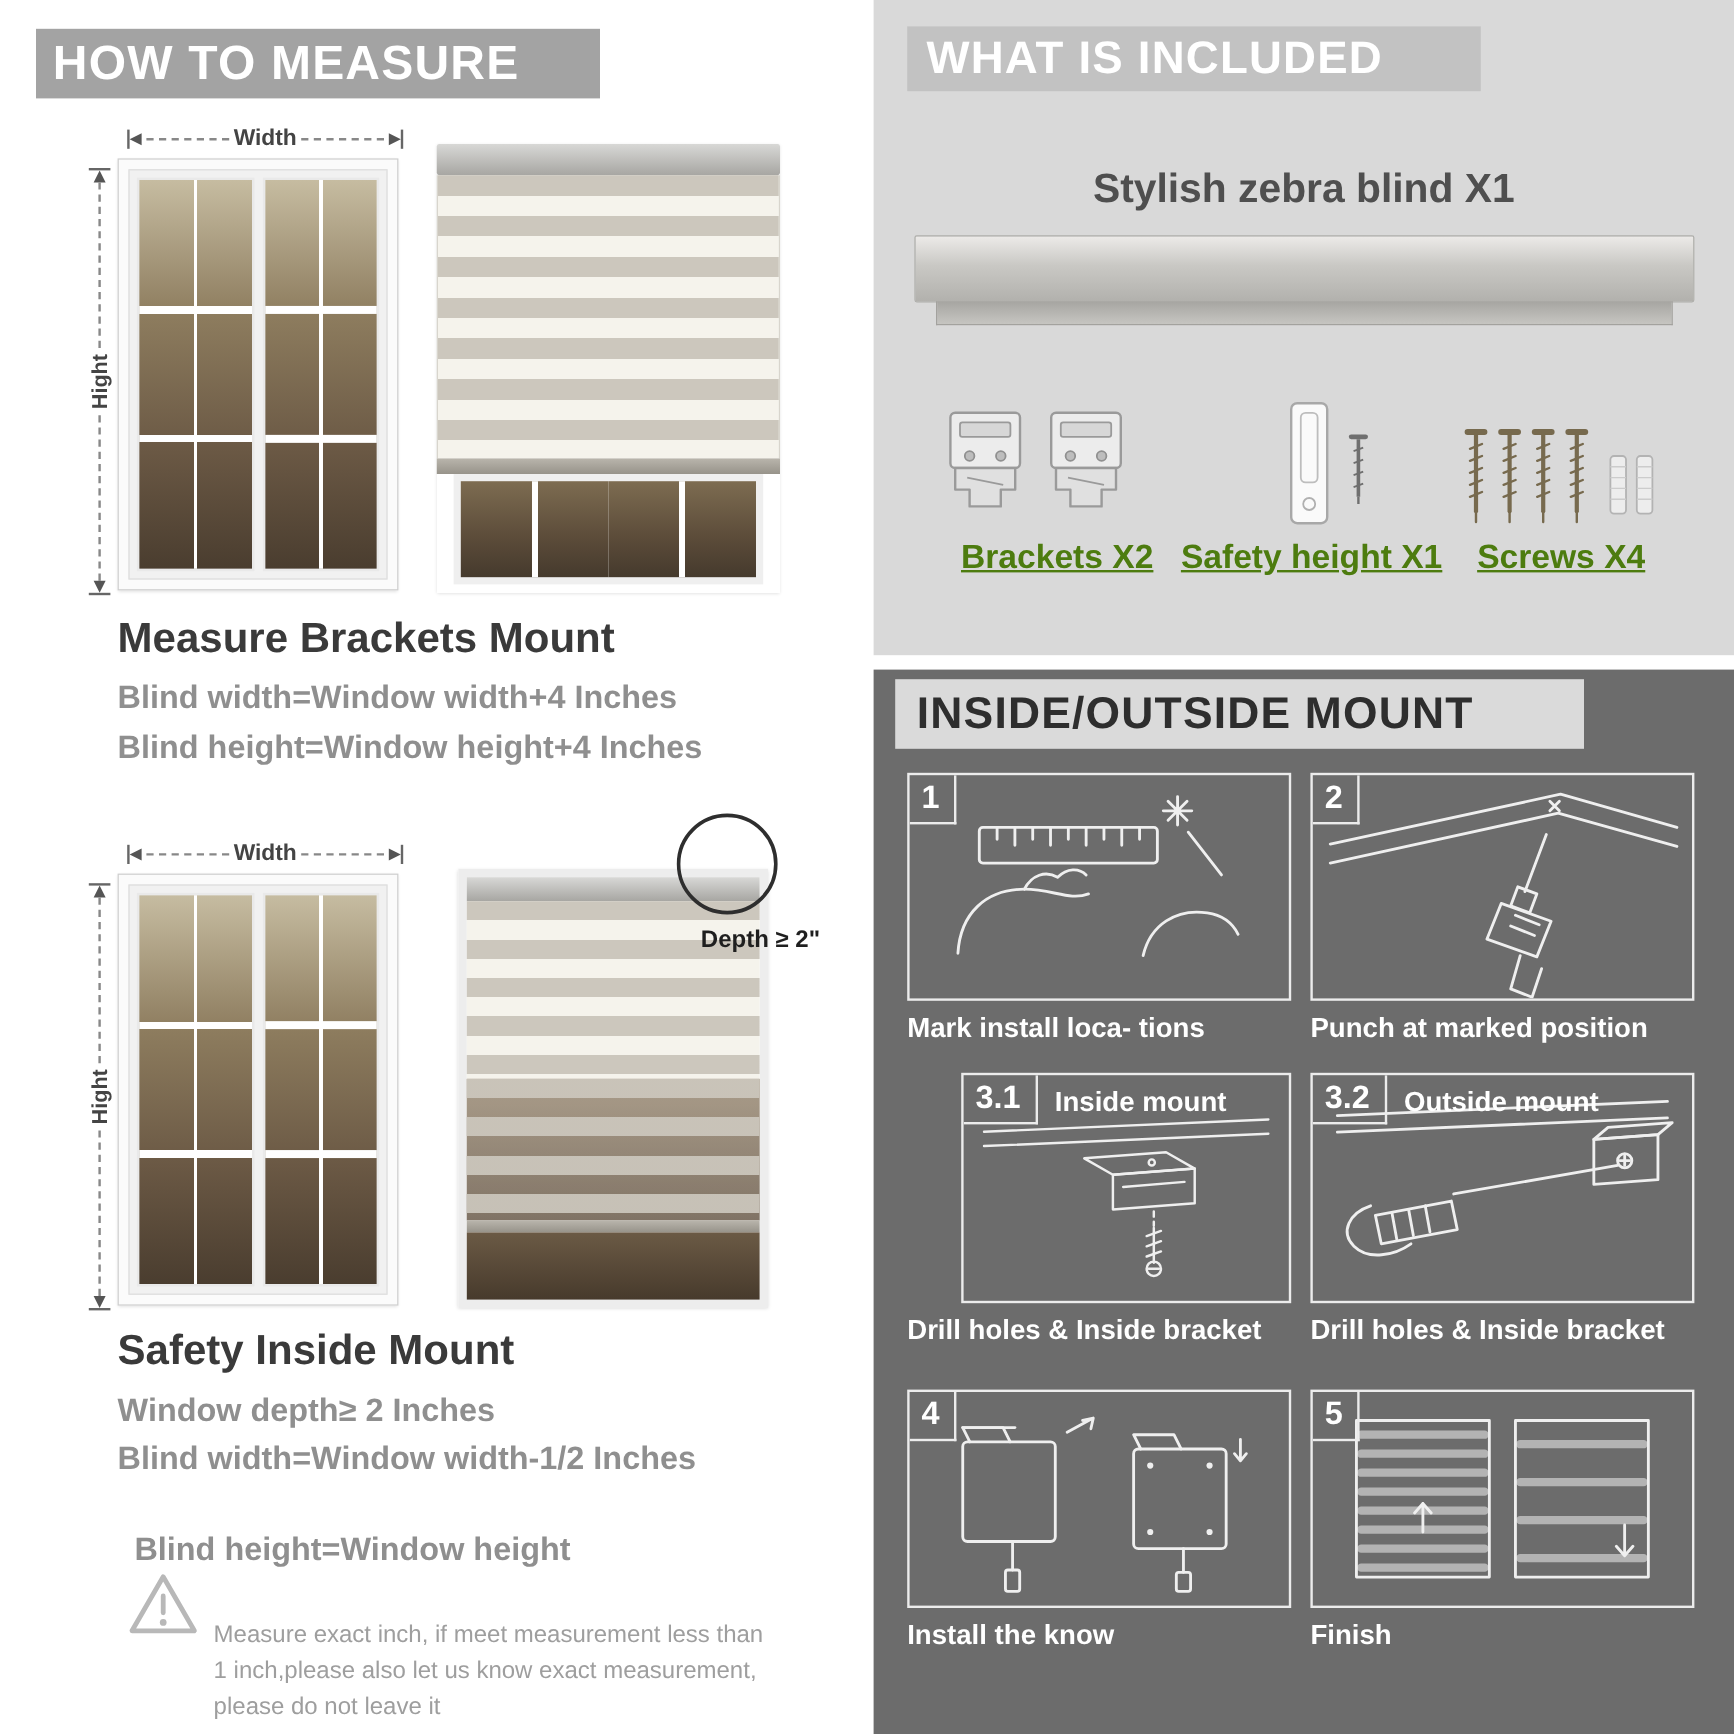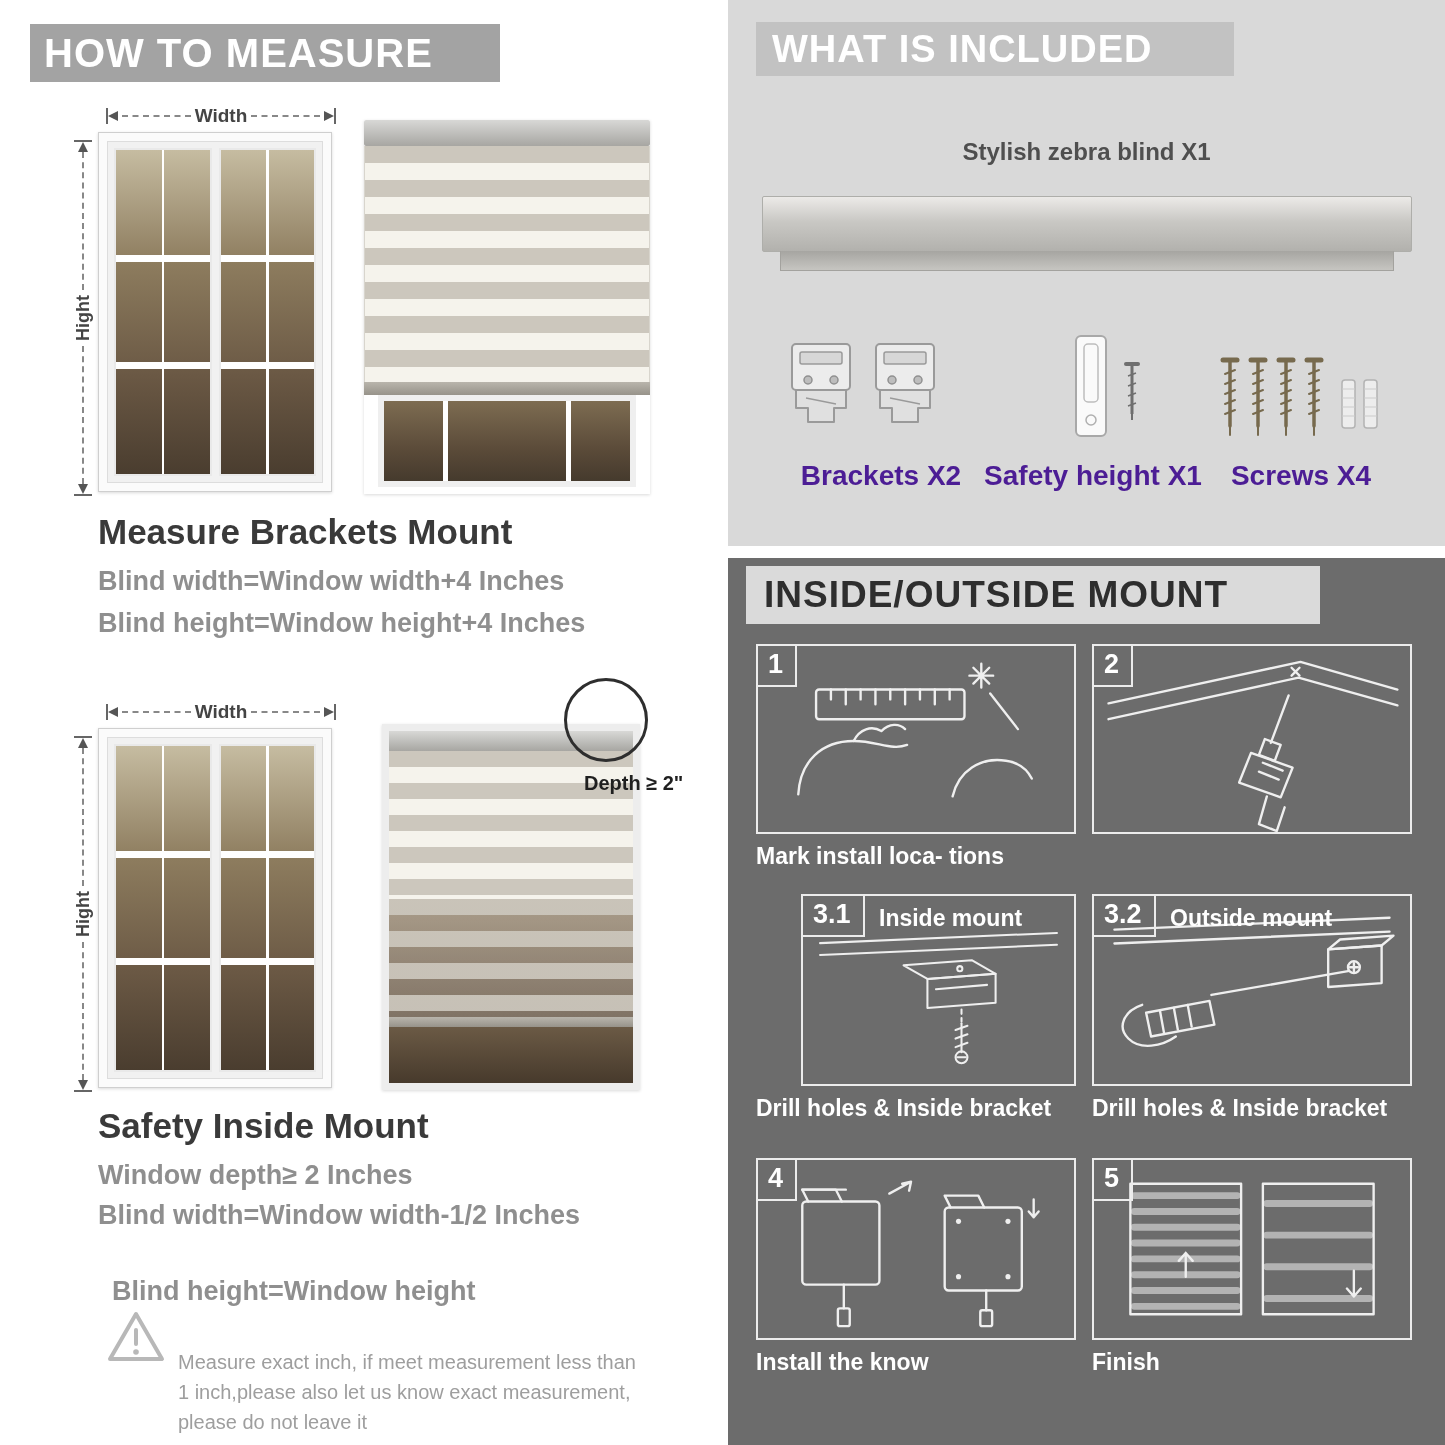--- a/index.html
+++ b/index.html
@@ -62,28 +62,28 @@
   .mtitle{position:absolute;font-size:35px;font-weight:bold;color:#3a3a3a;}
   .mline{position:absolute;font-size:27px;font-weight:bold;color:#8f8f8f;}
 
   .warn-text{position:absolute;font-size:20px;color:#9e9e9e;line-height:1.5;width:470px;margin-top:31px;}
 
   
   .inc-panel{position:absolute;left:728px;top:0;width:717px;height:546px;background:#d9d9d9;}
   .inc-header{position:absolute;left:28px;top:22px;width:478px;height:54px;background:#c2c2c2;
       color:#fff;font-size:38px;font-weight:bold;line-height:54px;padding-left:16px;
       letter-spacing:1px;box-sizing:border-box;}
-  .blind-label{position:absolute;left:0;right:0;top:138px;text-align:center;font-size:24px;
+  .blind-label{position:absolute;left:0;right:0;top:138px;text-align:center;font-size:34px;
       font-weight:bold;color:#4f4f4f;}
   .headrail{position:absolute;left:34px;top:196px;width:650px;height:56px;
       background:linear-gradient(180deg,#eceae8 0%,#c9c8c4 45%,#b2b1ad 100%);
       border:1px solid #aeaeaa;border-radius:2px;box-sizing:border-box;}
   .headrail-lip{position:absolute;left:52px;top:251px;width:614px;height:20px;
       background:linear-gradient(180deg,#a6a5a1,#c6c5c1);border:1px solid #a3a29e;border-top:none;box-sizing:border-box;}
-  .inc-item-label{position:absolute;top:460px;font-size:28px;font-weight:bold;color:#4c1d95;text-align:center;}
+  .inc-item-label{position:absolute;top:448px;font-size:28px;font-weight:bold;color:#4d7c0f;text-align:center;text-decoration:underline;}
 
   
   .mnt-panel{position:absolute;left:728px;top:558px;width:853px;height:887px;background:#6c6c6c;}
   .mnt-header{position:absolute;left:18px;top:8px;width:574px;height:58px;background:#dadada;
       color:#2e2e2e;font-size:37px;font-weight:bold;line-height:58px;padding-left:18px;
       letter-spacing:1px;box-sizing:border-box;}
   .step{position:absolute;width:320px;}
   .sbox{border:2px solid #ececec;position:relative;overflow:hidden;box-sizing:border-box;}
   .ntab{position:absolute;left:0;top:0;color:#fff;font-size:27px;font-weight:bold;
       padding:3px 12px 5px 10px;border-right:2px solid #ececec;border-bottom:2px solid #ececec;}
@@ -253,20 +253,21 @@
         <path d="M14,74 L206,32 L306,60"></path>
         <path d="M199,22 l8,8 M207,22 l-8,8"></path>
         <path d="M196,50 L178,98"></path>
         <path d="M172,94 l16,6 l-6,16 l-16,-6 z"></path>
         <path d="M158,108 l42,15 l-12,30 l-42,-15 z"></path>
         <path d="M170,118 l20,8 M166,127 l20,8"></path>
         <path d="M174,152 l-8,28 l18,7 l8,-24"></path>
       </svg>
       <div class="ntab">2</div>
     </div>
+    <div class="scap">Punch at  marked position</div>
   </div>
 
   <div class="step" style="left:28px;top:336px;">
     <div class="sbox" style="height:192px;margin-left:45px;">
       <svg class="sill" viewBox="0 0 318 190">
         <path d="M20,40 L298,28"></path>
         <path d="M20,54 L298,42"></path>
         <path d="M118,66 L198,60 L226,76 L146,82 Z"></path>
         <path d="M146,82 L226,76 L226,110 L146,116 Z"></path>
         <path d="M156,94 L216,89"></path>

